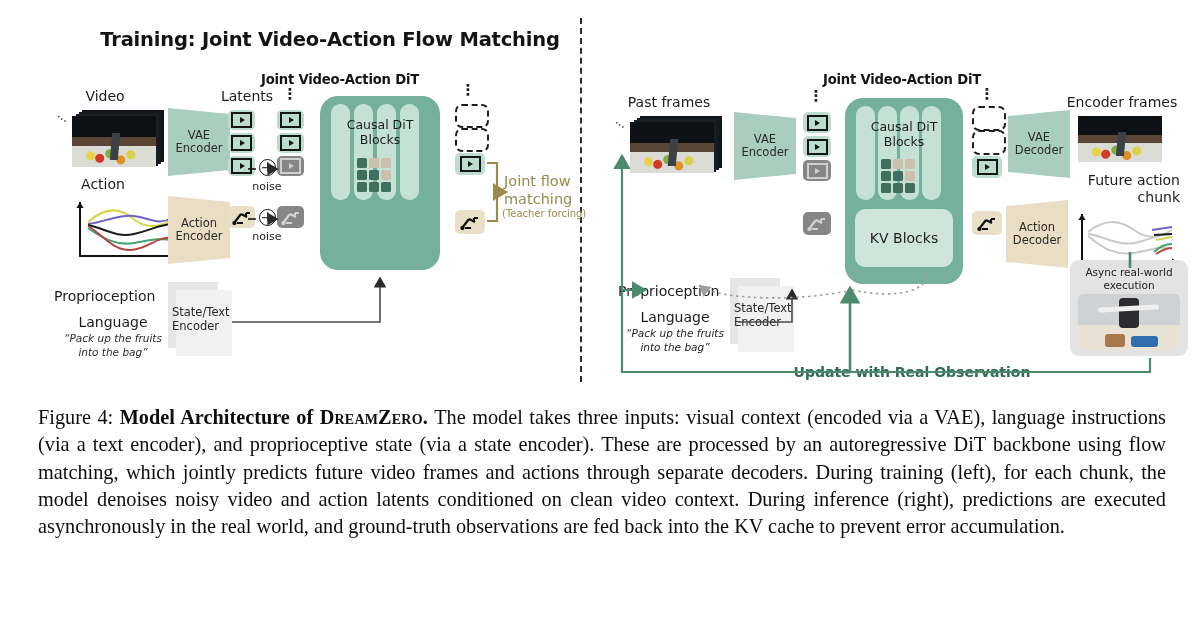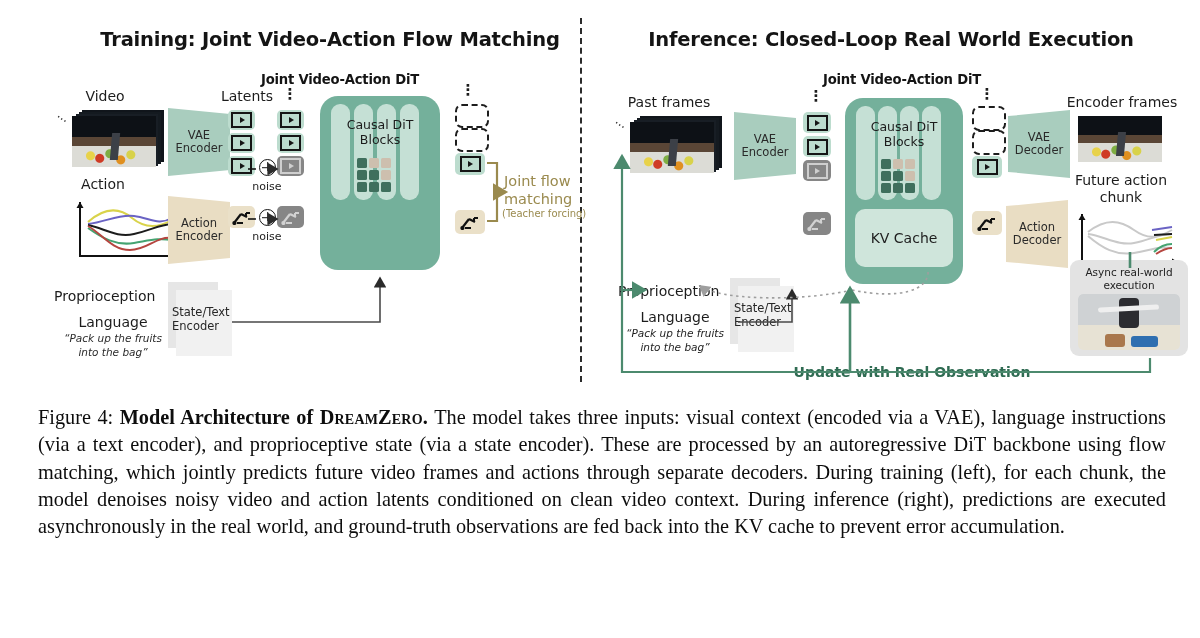--- a/index.html
+++ b/index.html
@@ -284,21 +284,20 @@
 into the bag”</div>
 
       <div class="card back" style="left:168px;top:282px;width:50px;height:66px;"></div>
       <div class="card" style="left:176px;top:290px;width:56px;height:66px;"></div>
       <div class="card-lab" style="left:172px;top:306px;width:64px;white-space:pre-line;">State/Text
 Encoder</div>
     </div>
 
     <div class="panel panel-right">
 
-      <div class="ptitle ptitle-main" style="left:0;width:618px;">Inference: Closed-Loop Real World Execution</div>
       <div class="ptitle ptitle-sub" style="left:160px;width:320px;">Joint Video-Action DiT</div>
 
       <div class="lbl c" style="left:22px;top:94px;width:130px;font-size:14px;">Past frames</div>
       <div class="photo" style="left:48px;top:116px;width:92px;height:57px;">
         <div class="sheet" style="left:10px;top:0;width:82px;height:52px;background:#10151b;"></div>
         <div class="sheet" style="left:7px;top:2px;width:82px;height:52px;background:#141a20;"></div>
         <div class="sheet" style="left:4px;top:4px;width:82px;height:52px;background:#181e25;"></div>
         <div class="sheet" style="left:0;top:6px;width:84px;height:51px;">
           <div class="tablescene"></div>
         </div>
@@ -344,21 +343,21 @@
           <div class="dit-cell" style="background: rgb(205, 191, 174);"></div>
           <div class="dit-cell" style="background: rgb(205, 191, 174);"></div>
           <div class="dit-cell" style="background: rgb(63, 111, 93);"></div>
           <div class="dit-cell" style="background: rgb(63, 111, 93);"></div>
           <div class="dit-cell" style="background: rgb(205, 191, 174);"></div>
           <div class="dit-cell" style="background: rgb(63, 111, 93);"></div>
           <div class="dit-cell" style="background: rgb(63, 111, 93);"></div>
           <div class="dit-cell" style="background: rgb(63, 111, 93);"></div>
         </div>
       <div class="kv" style="left:273px;top:209px;width:98px;height:58px;">
-        <span>KV Cache</span>
+        <span>KV Blocks</span>
       </div>
 
       <div class="vdots" style="left:393px;top:92px;width:24px;">⋮</div>
       <div class="chip chip-dash" style="left:390px;top:106px;width:30px;height:21px;"></div>
       <div class="chip chip-dash" style="left:390px;top:130px;width:30px;height:21px;"></div>
       <div class="chip chip-green" style="left:390px;top:156px;width:30px;height:22px;">
           <span class="play"></span>
         </div>
       <div class="chip chip-tan" style="left:390px;top:211px;width:30px;height:24px;">
         <span class="armico" style="position:relative;">
@@ -381,21 +380,21 @@
 Decoder</span>
       </div>
 
       <div class="lbl c" style="left:462px;top:94px;width:156px;font-size:14px;">Encoder frames</div>
       <div class="photo" style="left:496px;top:116px;width:84px;height:46px;">
         <div class="sheet" style="left:0;top:0;width:84px;height:46px;">
           <div class="tablescene"></div>
         </div>
       </div>
 
-      <div class="lbl c" style="left:465px;top:172px;width:148px;font-size:14px;line-height:1.18;white-space:pre-line;">Future action
+      <div class="lbl c" style="left:450px;top:172px;width:148px;font-size:14px;line-height:1.18;white-space:pre-line;text-align:right;">Future action
 chunk</div>
       <div class="axes" style="left:492px;top:210px;">
         <svg width="110" height="62" viewBox="0 0 110 62">
           <path d="M8 4 L8 52 L104 52" fill="none" stroke="#111" stroke-width="2"></path>
           <path d="M8 4 l-3.5 6 h7 z" fill="#111"></path>
           <path d="M104 52 l-6 -3.5 v7 z" fill="#111"></path>
           <path d="M14 22 C32 8, 46 10, 60 20 S84 28, 98 20" fill="none" stroke="#c9c9c9" stroke-width="2"></path>
           <path d="M14 24 C30 26, 44 36, 60 33 S84 24, 98 24" fill="none" stroke="#c9c9c9" stroke-width="2"></path>
           <path d="M14 26 C28 38, 42 46, 60 43 S84 36, 98 38" fill="none" stroke="#c9c9c9" stroke-width="2"></path>
           <path d="M78 20 L98 17" fill="none" stroke="#6a63c4" stroke-width="2"></path>

